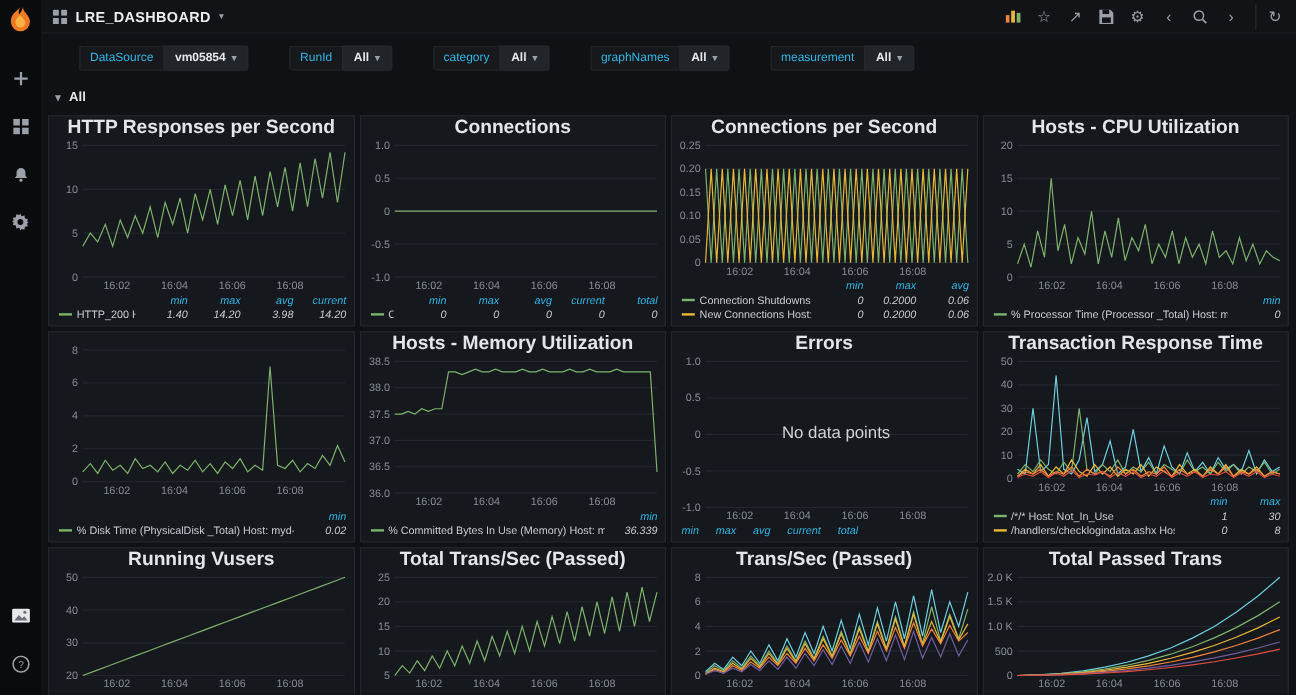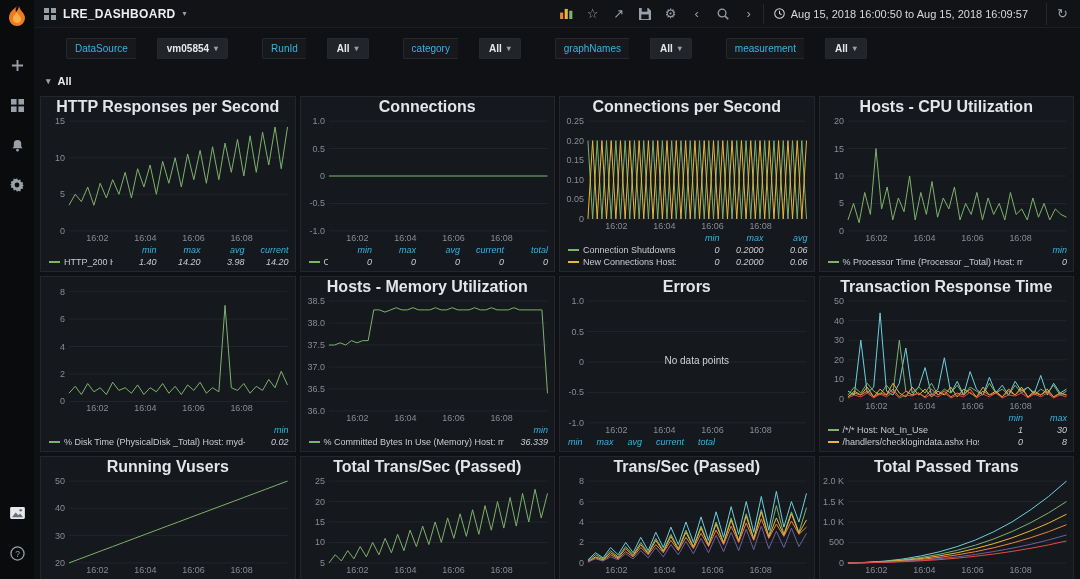--- a/index.html
+++ b/index.html
@@ -25,36 +25,36 @@
   .nav-caret{color:#9aa0a8; font-size:8px;}
   .nav-right{margin-left:auto; display:flex; align-items:center; gap:2px;}
   .nbi{min-width:24px; height:22px; display:flex; align-items:center; justify-content:center; color:#9aa0a8; font-size:13px; cursor:pointer;}
   .time-range{display:flex; align-items:center; gap:6px; color:#d8d9da; font-size:11px; padding:0 10px; height:20px; border-left:1px solid #26282d; cursor:pointer; white-space:nowrap;}
   .refresh-box{border-left:1px solid #26282d; margin-left:6px; padding-left:8px;}
 
   
   .filter-bar{height:40px; display:flex; align-items:center; gap:14px; padding:0 12px; flex:none;}
   .filter{display:flex; align-items:stretch;padding-left:20px;}
   .f-label{background:#16181c; color:var(--accent); font-size:10px; padding:4px 8px; border:1px solid #26282d; border-right:none; border-radius:2px 0 0 2px; display:flex; align-items:center;}
-  .f-value{background:#212429; color:#e6e8eb; font-size:10px; font-weight:bold; padding:4px 9px; border:1px solid #26282d; border-radius:0 2px 2px 0; cursor:pointer; display:flex; align-items:center; gap:5px;margin-left:21px;}
+  .f-value{background:#212429; color:#e6e8eb; font-size:10px; font-weight:bold; padding:4px 9px; border:1px solid #26282d; border-radius:0 2px 2px 0; cursor:pointer; display:flex; align-items:center; gap:5px;}
   .caret{font-style:normal; font-size:8px; color:#9aa0a8;}
 
   
   .row-toggle{height:26px; display:flex; align-items:center; gap:7px; color:#e6e8eb; font-size:11px; font-weight:bold; padding:0 12px; cursor:pointer; flex:none;}
   .row-chev{color:#9aa0a8; font-size:9px;}
 
   
   .grid{display:grid; grid-template-columns:repeat(4,1fr); grid-auto-rows:176px; gap:4px; padding:2px 6px 0 6px;}
   .panel{background:var(--panel-bg); border:1px solid #23262c; display:flex; flex-direction:column; min-width:0; overflow:hidden;}
   .panel-title{height:19px; line-height:19px; text-align:center; color:#e3e5e8; font-size:16px; font-weight:bold; white-space:nowrap; overflow:hidden; cursor:pointer; flex:none;}
   .panel-body{flex:1; position:relative; min-height:0;}
   .panel.compact .panel-body{flex:none; height:100px;}
   svg.chart{position:absolute; left:0; top:0; width:100%; height:100%; display:block;}
   .chart .ax{fill:#888c94; font-size:9px; font-family:"Liberation Sans", sans-serif;}
-  .no-data{position:absolute; left:28px; right:8px; top:2px; bottom:14px; display:flex; align-items:center; justify-content:center; color:#d0d2d5; font-size:10px;}
+  .no-data{position:absolute; left:28px; right:8px; top:2px; bottom:14px; display:flex; align-items:center; justify-content:center; color:#d0d2d5; font-size:14px;}
 
   
   .legend{padding:0 6px 3px 8px; font-size:9px; line-height:12px; color:#c9ccd1; flex:none;}
   .lg-row{display:flex; align-items:center;}
   .lg-label{flex:1; min-width:0; white-space:nowrap; overflow:hidden; display:flex; align-items:center; gap:4px; cursor:pointer;}
   .lg-col{width:44px; text-align:right; flex:none; white-space:nowrap;font-style:italic;}
   .lg-head{color:var(--accent);}
   .lg-head.left{justify-content:flex-start; gap:14px;}
   .lg-head.left .lg-col{width:auto; text-align:left;}
   .dash{display:inline-block; width:11px; height:2px; flex:none;}
@@ -146,27 +146,20 @@
         </span>
         <span class="nbi">⚙</span>
         <span class="nbi">‹</span>
         <span class="nbi">
           <svg viewBox="0 0 13 13" width="12" height="12">
               <circle cx="5.5" cy="5.5" r="4.2" fill="none" stroke="#9aa0a8" stroke-width="1.4"></circle>
               <line x1="8.8" y1="8.8" x2="12.2" y2="12.2" stroke="#9aa0a8" stroke-width="1.6"></line>
             </svg>
         </span>
         <span class="nbi">›</span>
-        <span class="time-range">
-          <svg viewBox="0 0 12 12" width="11" height="11">
-              <circle cx="6" cy="6" r="5.2" fill="none" stroke="#d8d9da" stroke-width="1.1"></circle>
-              <path d="M6 3 v3 l2.2 1.4" fill="none" stroke="#d8d9da" stroke-width="1.1"></path>
-            </svg>
-          <span>Aug 15, 2018 16:00:50 to Aug 15, 2018 16:09:57</span>
-        </span>
         <span class="nbi refresh-box">↻</span>
       </div>
     </header>
 
     <div class="filter-bar">
   <div class="filter">
     <span class="f-label">DataSource</span>
     <span class="f-value">
             <span class="f-val-text">vm05854</span>
             <i class="caret">▾</i>

